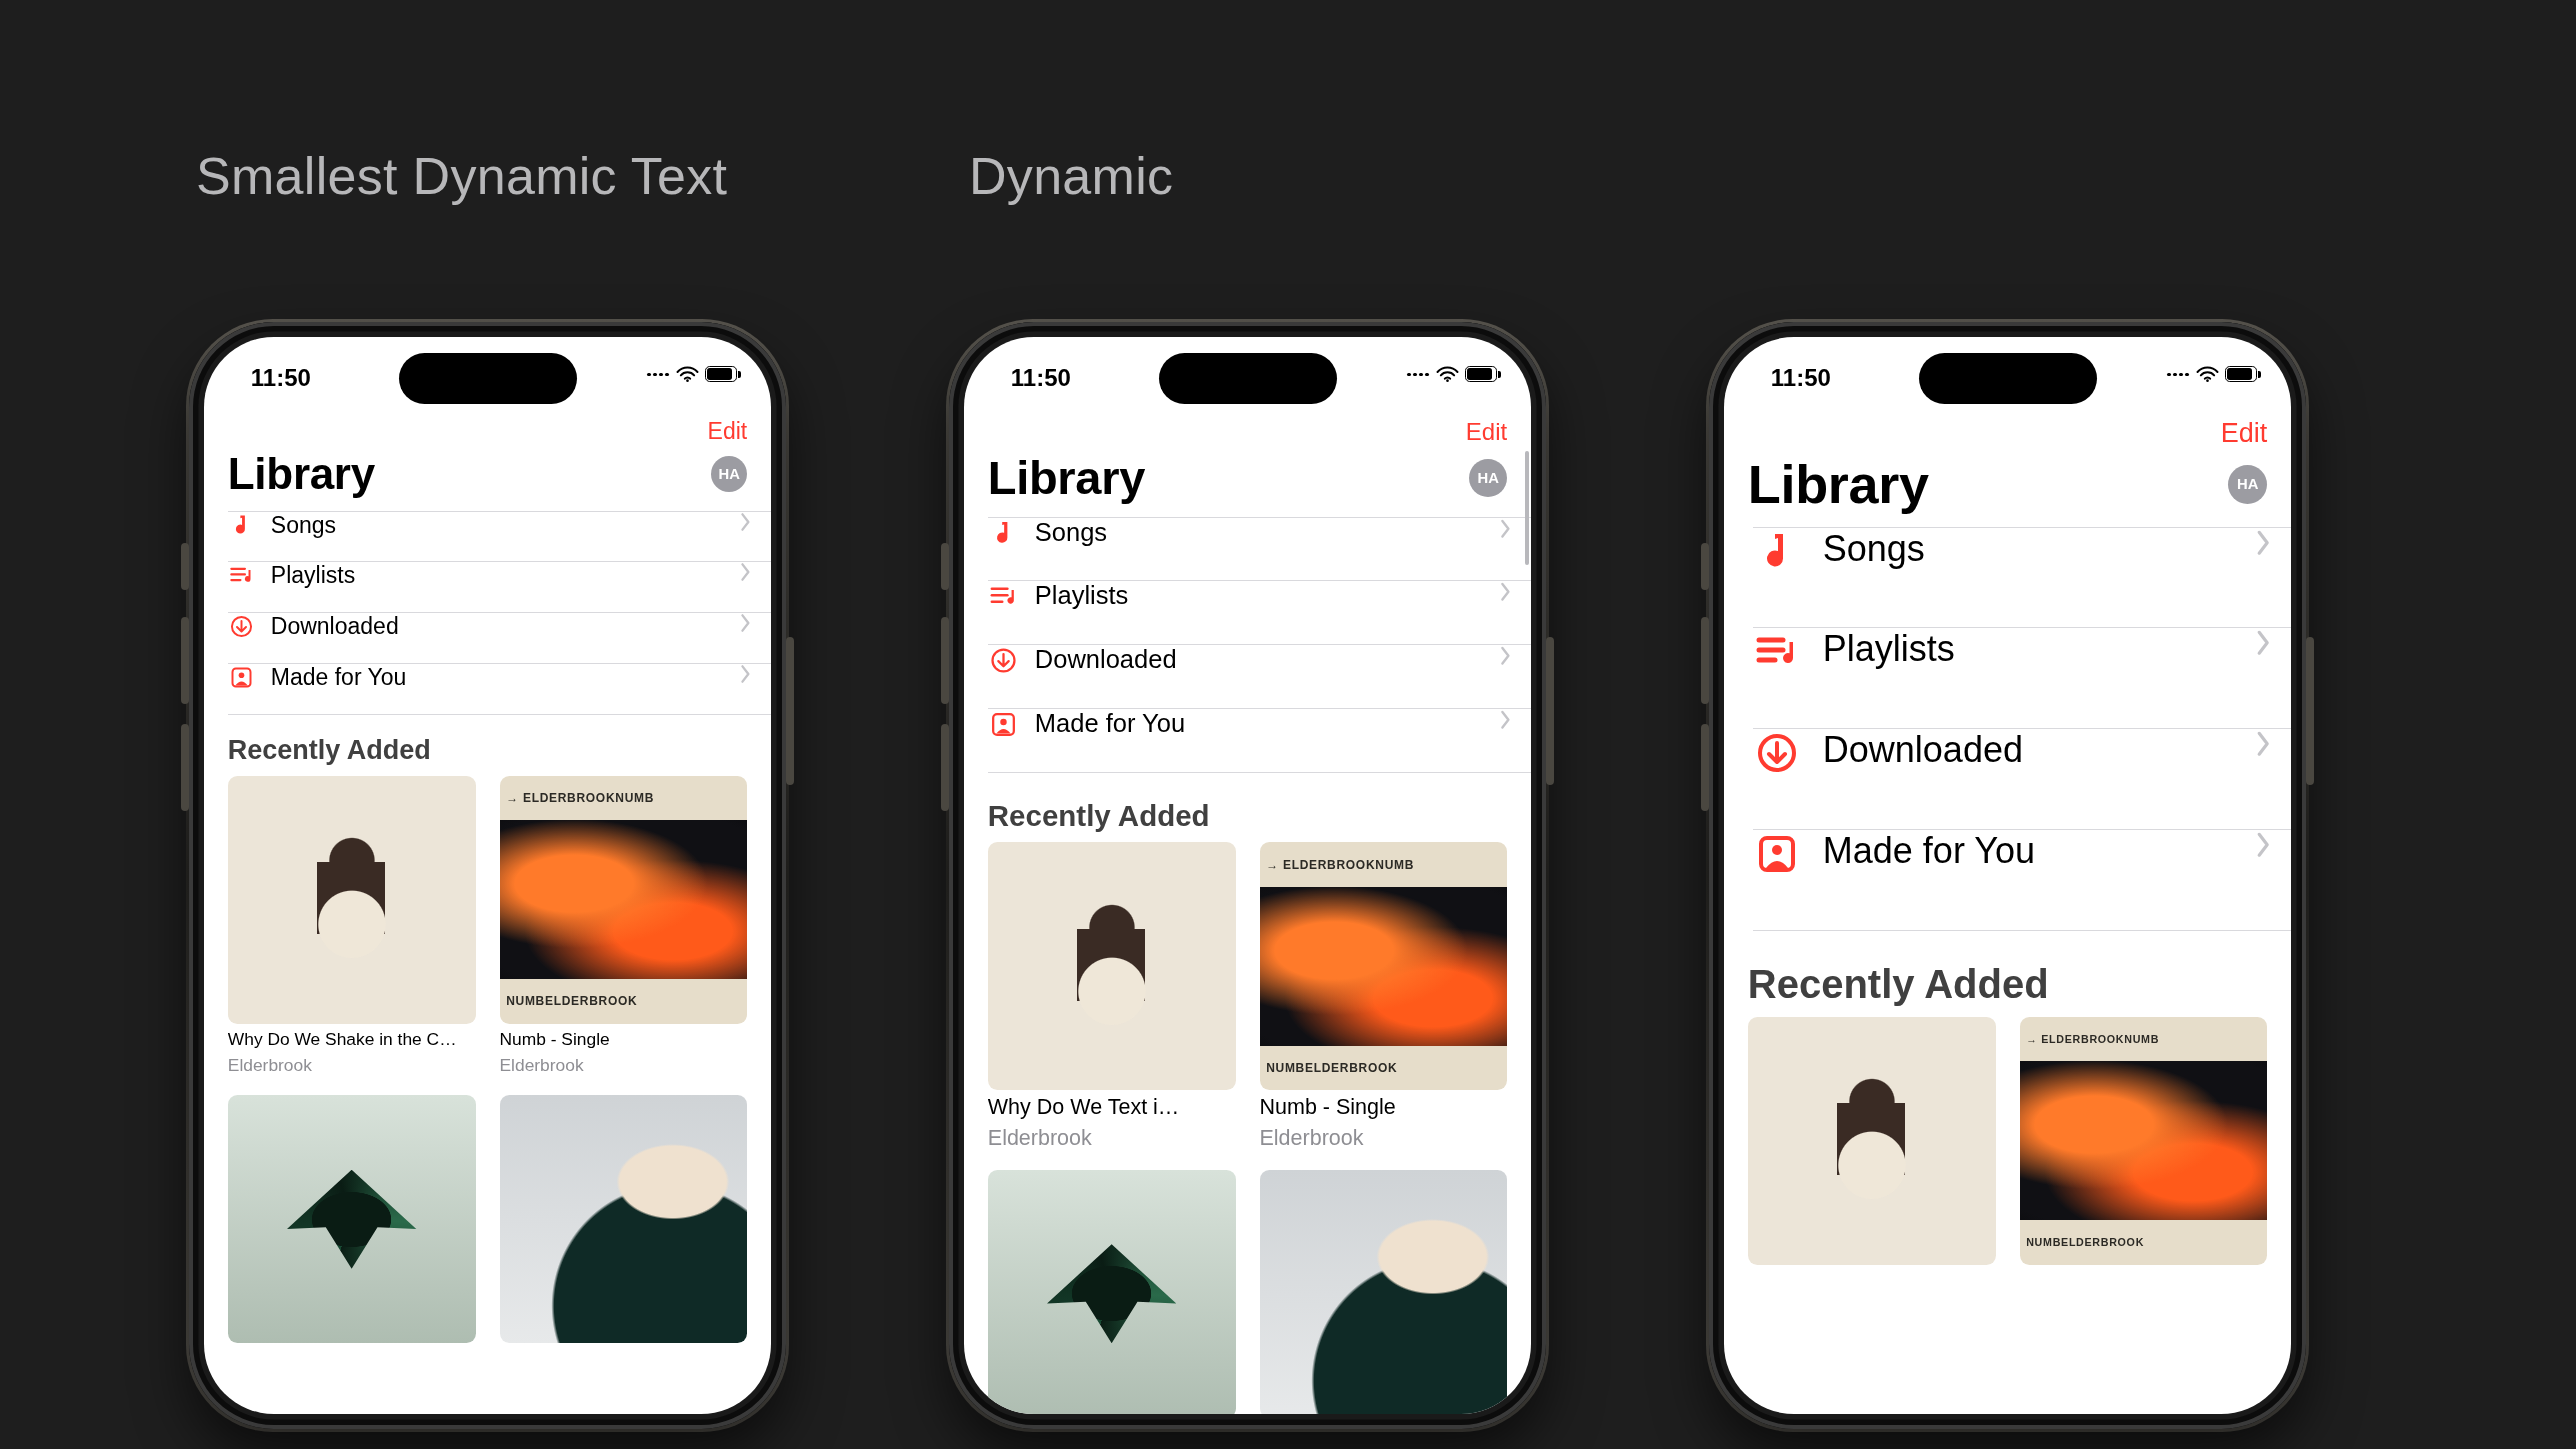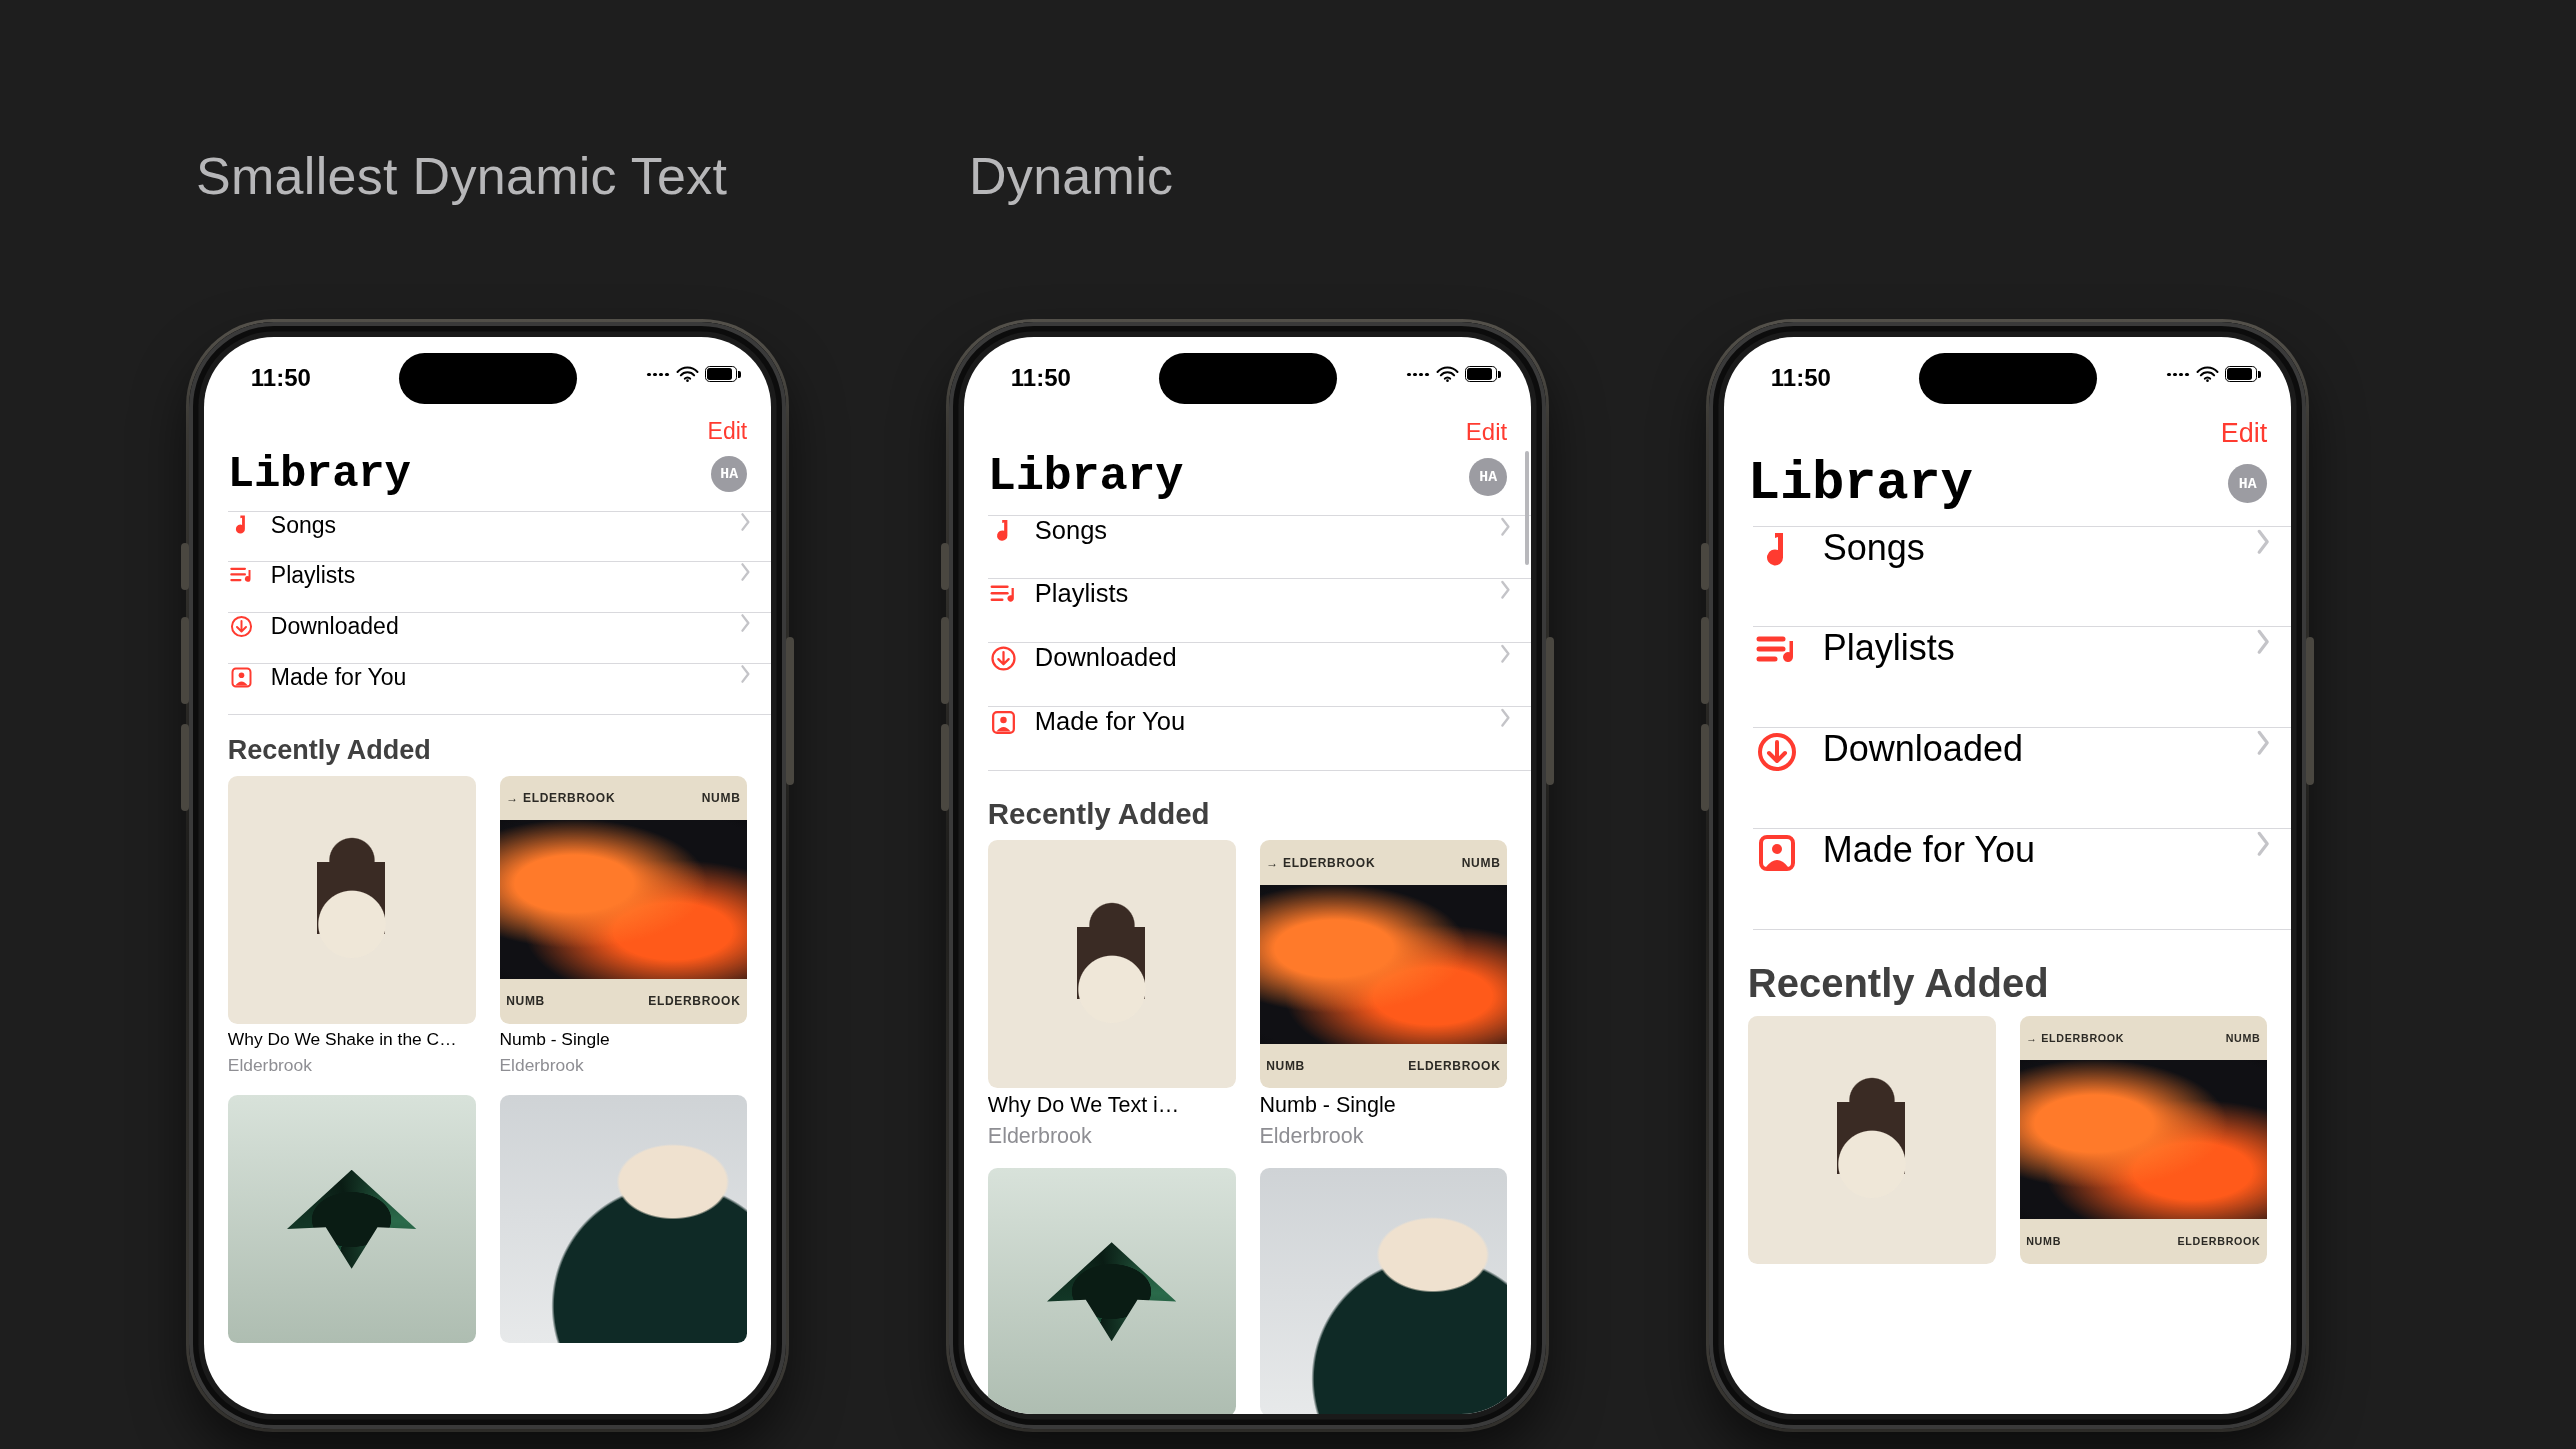--- a/index.html
+++ b/index.html
@@ -95,21 +95,21 @@
   .dots span { width: 3.4px; height: 3.4px; background: #000; border-radius: 50%; }
   .wifi { width: 23px; height: 16px; }
   .batt { width: 32px; height: 16px; position: relative; }
   .batt .body { position:absolute; inset:0; border:1.7px solid #000; border-radius:4.7px; }
   .batt .fill { position:absolute; inset:2px; right:5.4px; background:#000; border-radius:2.7px; }
   .batt .cap  { position:absolute; right:-3.4px; top:4.7px; width:2.7px; height:6.7px; background:#000; border-radius:0 2px 2px 0; }
 
   .nav-row { display:flex; justify-content:flex-end; padding: 2.7px 24px 4px; }
   .edit-btn { color:#ff3b30; font-weight:400; }
 
-  .title-row { display:flex; align-items:center; justify-content:space-between; padding: 0 24px 12px; font-family: Liberation Mono, monospace; }
+  .title-row { display:flex; align-items:center; justify-content:space-between; padding: 0 24px 12px; }
   .title-text { color:#000; font-weight:800; letter-spacing:-0.3px; }
   .avatar {
     width: 39px; height: 39px; border-radius: 50%;
     background: #9c9ca2; color:#fff; display:flex; align-items:center; justify-content:center;
     font-weight:600;
   }
 
   .list { padding-left: 24px; }
   .list-row {
     display:flex; align-items:flex-start; gap: 16px;
@@ -149,21 +149,21 @@
     background-size: 100% 100%, 100% 100%, 60% 52%;
     background-position: center top, center 72%, center 48%;
     border-radius: 60% 60% 40% 40% / 50% 50% 60% 60%;
     position:relative;
   }
   .cover.numb {
     background:#e6ddca;
     display:flex; flex-direction:column;
   }
   .cover.numb .top-strip, .cover.numb .bot-strip {
-    height:18%; display:flex; justify-content:space-between; align-items:center;
+    height:18%; display:flex; justify-content:flex-start; align-items:center;
     padding:0 6.7px; font-weight:700; color:#2c2a25; letter-spacing:0.7px;
   }
   .cover.numb .face {
     flex:1; position:relative; overflow:hidden;
     background:
       radial-gradient(120% 90% at 30% 40%, #ff7a2a 0 20%, transparent 45%),
       radial-gradient(120% 90% at 70% 70%, #ff5a1a 0 20%, transparent 50%),
       radial-gradient(140% 120% at 50% 50%, #101014 0 50%, #000 80%);
   }
   .cover.bird { background:linear-gradient(#d8e2da,#aebdb1); display:flex; align-items:center; justify-content:center; }

